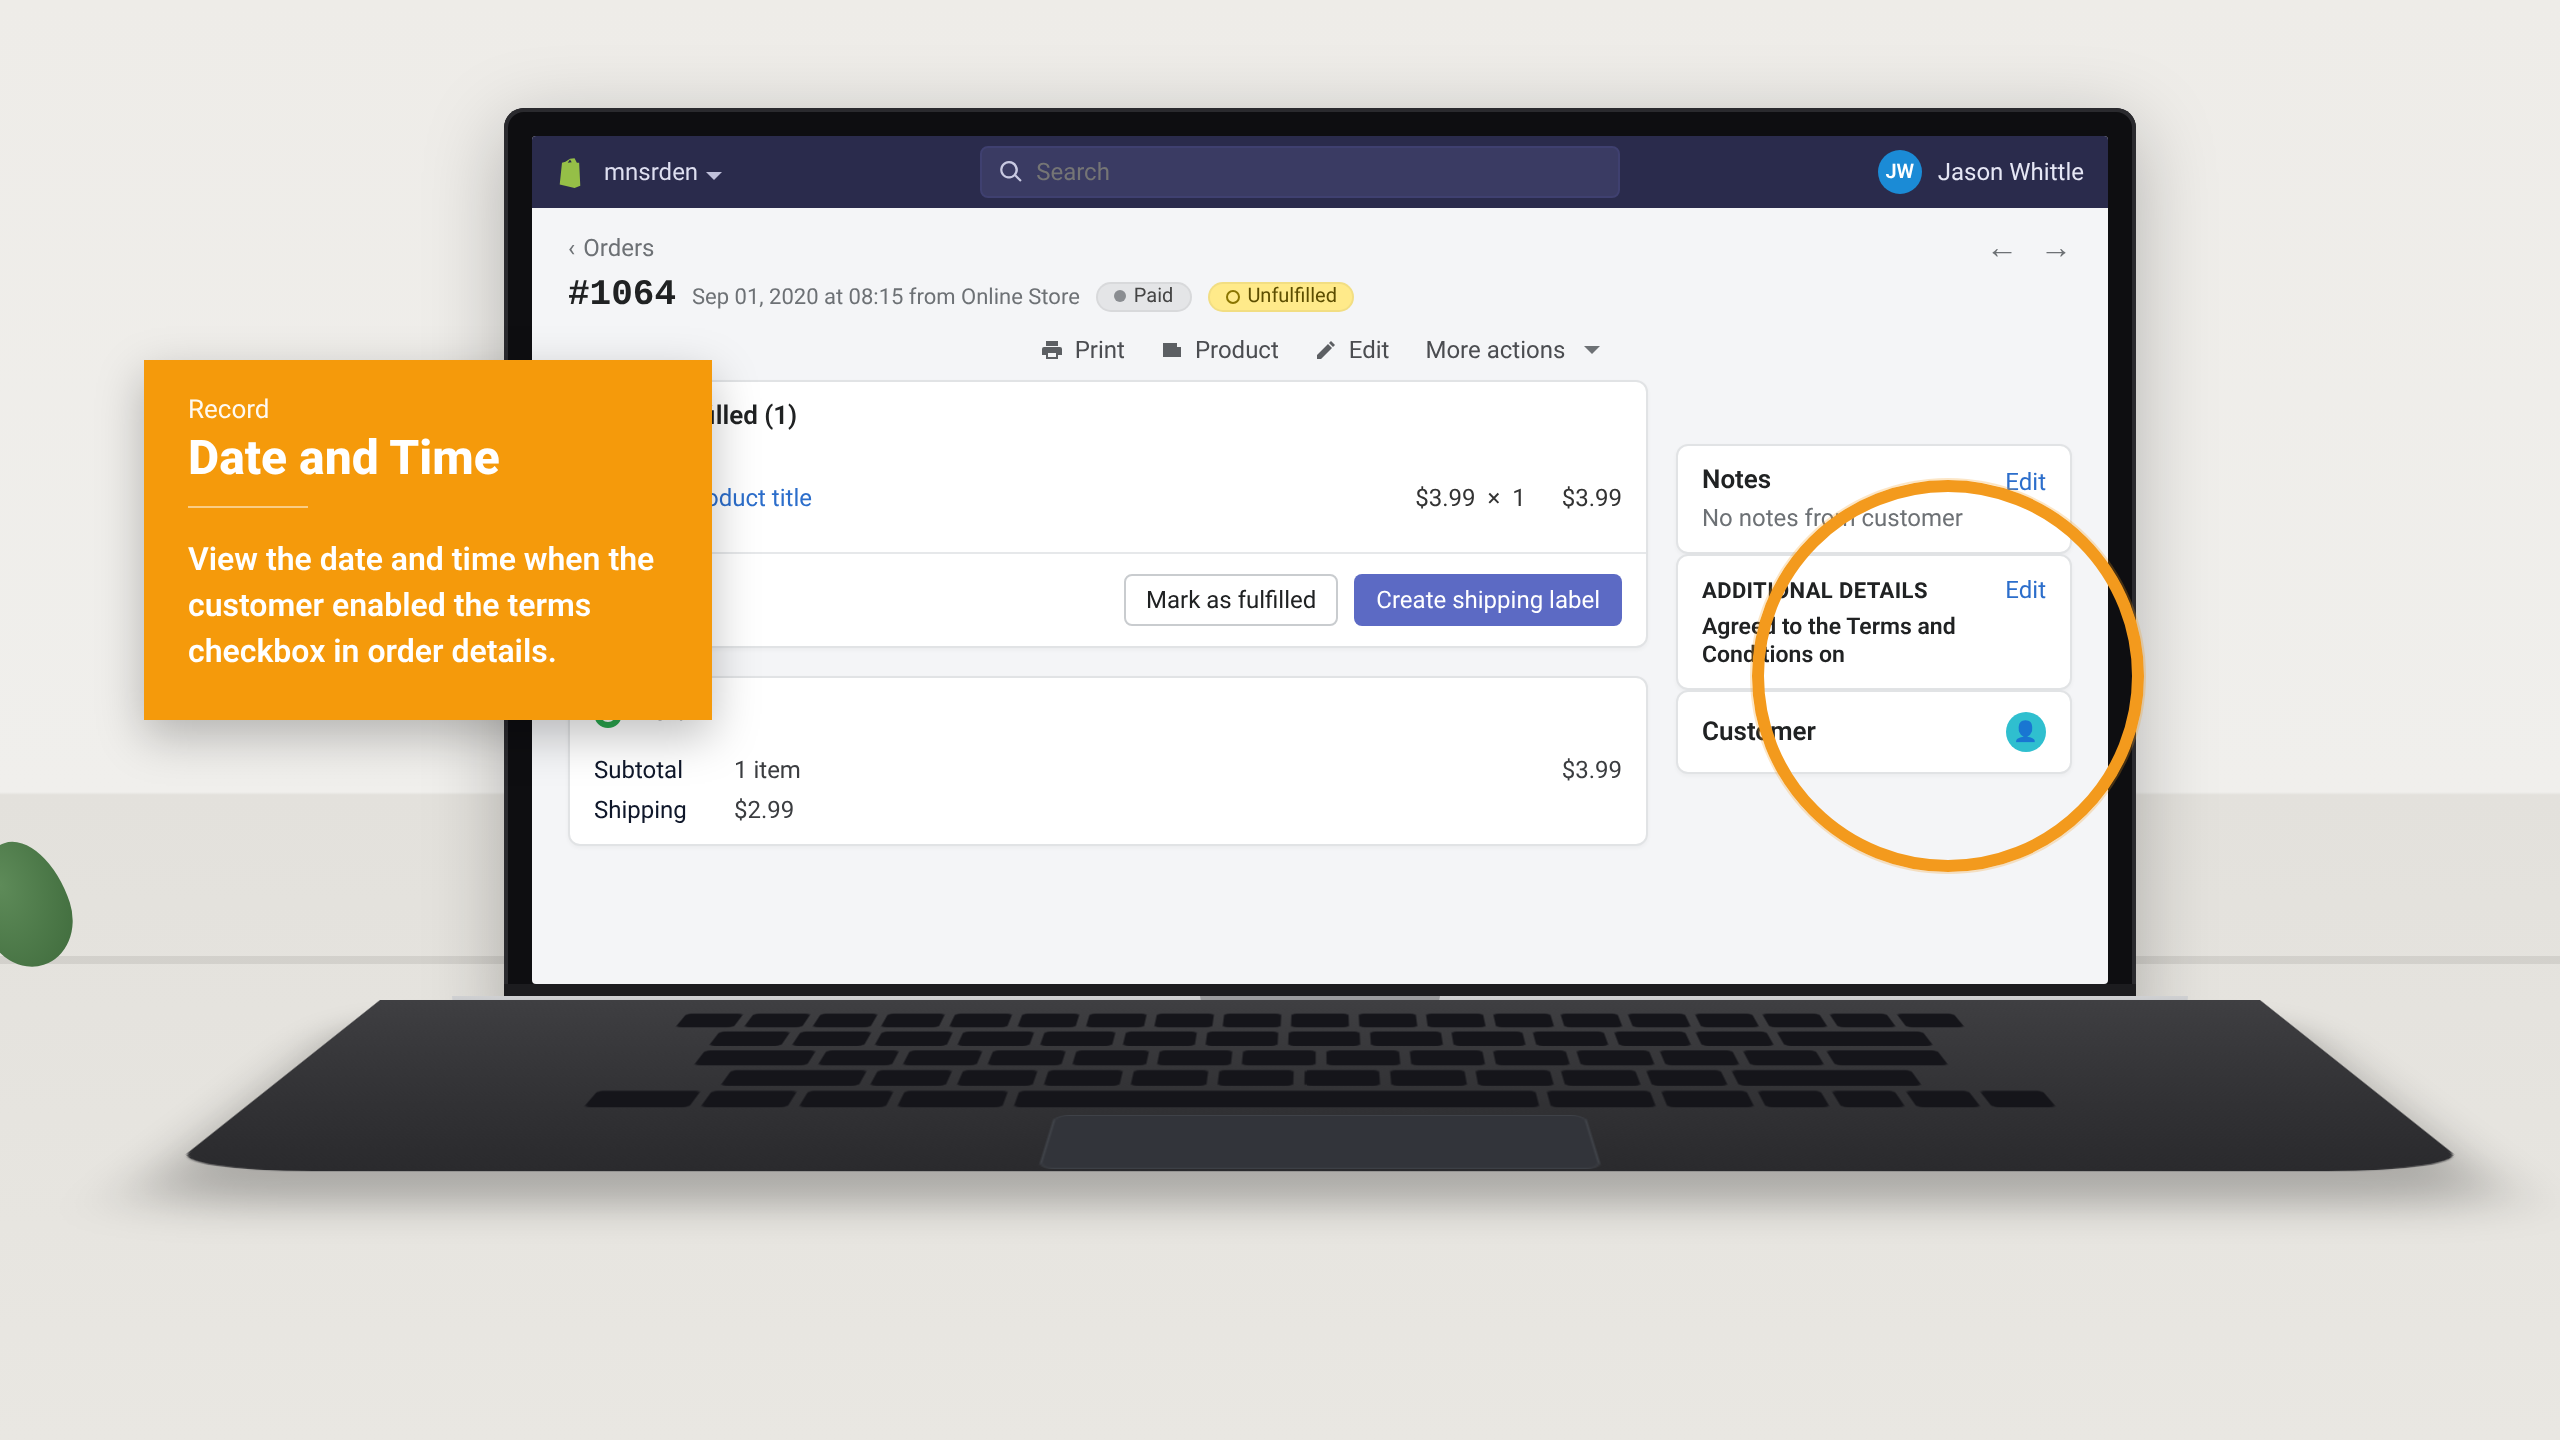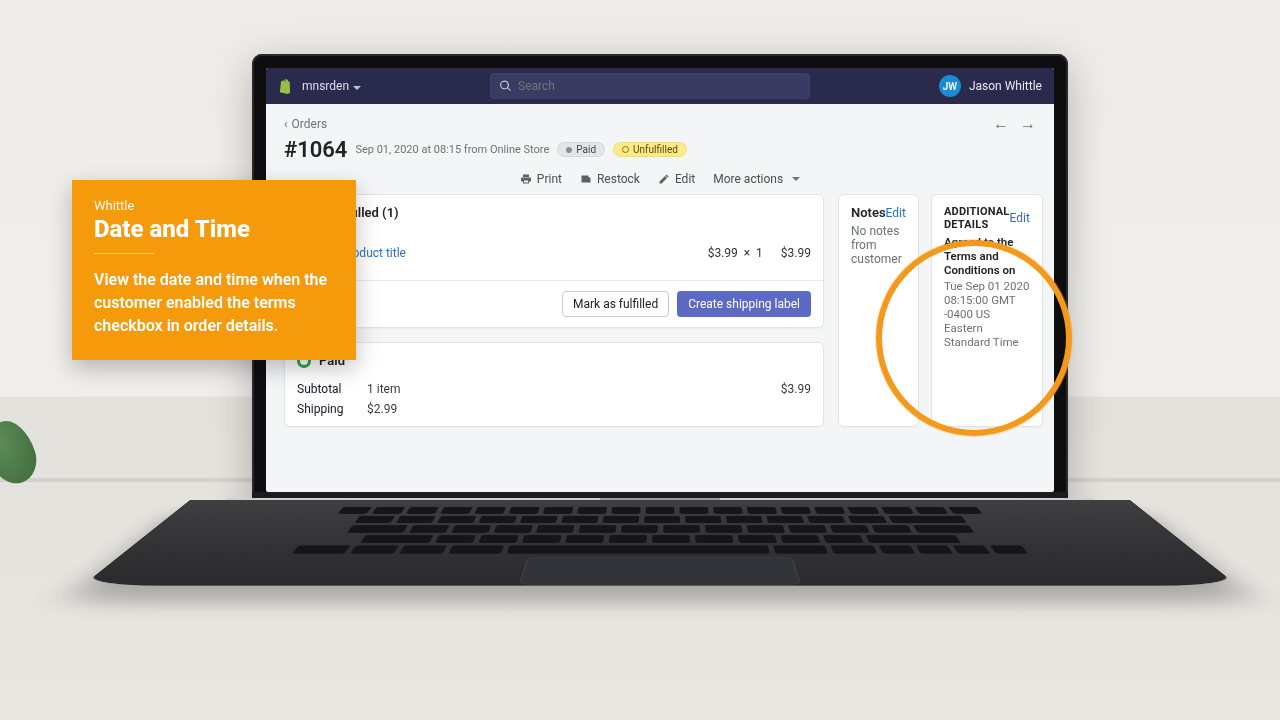--- a/index.html
+++ b/index.html
@@ -18,34 +18,34 @@
   .search svg{ width:14px;height:14px; fill:#c8c9e2; margin-right:6px;}
   .search input{ background:transparent;border:0;outline:0;color:#e0e1f3;font-size:12px;width:100%;}
   .user { display:flex; align-items:center; gap:8px; color:#e6e7f5;}
   .avatar { width:22px;height:22px;border-radius:50%; background:#1b8bd6; color:#fff; display:flex; align-items:center; justify-content:center; font-size:10px; font-weight:600;}
   
   .page { flex:1; overflow:hidden; padding:10px 18px 0 18px; display:flex; flex-direction:column;}
   .breadcrumb { display:flex; justify-content:space-between; align-items:center; color:#6d7175; font-size:12px; margin-bottom:4px;}
   .bc-left { display:flex; align-items:center; gap:4px; cursor:pointer;}
   .nav-arrows span { color:#6d7175; margin-left:8px; font-size:16px; cursor:pointer;}
   .title-row { display:flex; align-items:center; gap:8px; flex-wrap:wrap;}
-  .order-id { font-size:22px; font-weight:600;}
+  .order-id { font-size:18px; font-weight:600;font-family:Liberation Mono, monospace;}
   .sub { color:#6d7175; font-size:11px;}
   .badge { font-size:10px; border-radius:10px; padding:1px 8px; display:inline-flex; align-items:center; gap:4px; border:1px solid rgba(0,0,0,0.05);}
   .dot { width:6px;height:6px;border-radius:50%;}
   .badge.paid { background:#e4e5e7; color:#444;}
   .badge.paid .dot{background:#8a8d91;}
   .badge.unfulfilled { background:#ffea8a; color:#5c4d00;}
   .badge.unfulfilled .ring{width:7px;height:7px;border:1.5px solid #8a7500;border-radius:50%;}
   .actions { display:flex; gap:18px; color:#4b4d51; font-size:12px; margin:10px 0 8px 0; align-items:center;justify-content:center;}
   .actions .act{display:flex;align-items:center;gap:5px;cursor:pointer;}
   .actions svg{width:12px;height:12px;fill:#5c5f63;}
   .cols { display:flex; gap:14px; }
   .main-col { flex:1; display:flex; flex-direction:column; gap:14px;}
-  .side-col { width:198px; display:flex; flex-direction:row; gap:12px;}
+  .side-col { width:198px; display:flex; flex-direction:column; gap:0;margin-top:32px;}
   .card { background:#fff; border:1px solid #e1e3e5; border-radius:6px; box-shadow:0 1px 2px rgba(0,0,0,0.04);}
   .card .hd { padding:10px 12px; display:flex; align-items:center; gap:8px; font-weight:600; font-size:13px;}
   .status-ring { width:14px;height:14px;border-radius:50%;}
   .status-ring.yellow{border:3px solid #f0c000;background:#fff;}
   .status-ring.green{border:3px solid #2aa84f; background:#fff; position:relative;}
   .item-row{ display:flex; align-items:center; padding:6px 12px 10px 12px; gap:10px;}
   .thumb{width:34px;height:34px;background:#bcd0d5;position:relative;border-radius:2px;}
   .thumb .cnt{position:absolute;top:-6px;right:-6px;background:#8a8d91;color:#fff;border-radius:8px;font-size:9px;padding:0 4px;line-height:13px;}
   .ptitle{color:#2c6ecb;font-size:12px;}
   .price-seg{margin-left:auto;display:flex;gap:18px;color:#333;font-size:12px;text-align:right;}
@@ -144,21 +144,21 @@
           <span class="act">
               <svg viewBox="0 0 24 24">
                 <path d="M6 3h12v5H6zM4 9h16a2 2 0 012 2v6h-4v4H6v-4H2v-6a2 2 0 012-2zm4 10h8v-4H8z"></path>
               </svg>
               <span>Print</span>
             </span>
           <span class="act">
               <svg viewBox="0 0 24 24">
                 <path d="M3 5h14l4 4v10H3zM17 5v4h4"></path>
               </svg>
-              <span>Restock</span>
+              <span>Product</span>
             </span>
           <span class="act">
               <svg viewBox="0 0 24 24">
                 <path d="M3 17l11-11 4 4L7 21H3zM15 5l2-2 4 4-2 2z"></path>
               </svg>
               <span>Edit</span>
             </span>
           <span class="act">
               <span>More actions</span> 
               <span class="caret-down" style="border-top-color:#6d7175"></span>
@@ -213,21 +213,20 @@
               <div class="muted">No notes from customer</div>
             </div>
 
             <div class="card">
               <div class="side-head">
                 <span class="add-det-title">ADDITIONAL DETAILS</span>
                 <span class="edit-link">Edit</span>
               </div>
               <div class="add-det">
                 <div class="k">Agreed to the Terms and Conditions on</div>
-                <div class="v">Tue Sep 01 2020 08:15:00 GMT -0400 US Eastern Standard Time</div>
               </div>
             </div>
 
             <div class="card">
               <div class="cust-head">
                 <span>Customer</span>
                 <span class="cust-av">👤</span>
               </div>
             </div>
           </div>
@@ -322,17 +321,17 @@
         <div class="key" style="width:28px"></div>
         <div class="key" style="width:28px"></div>
       </div>
     <div class="trackpad"></div>
   </div>
 </div>
 
 <div class="highlight-ring"></div>
 
 <div class="promo">
-  <div class="tag">Whittle</div>
+  <div class="tag">Record</div>
   <h2>Date and Time</h2>
   <hr>
   <p>View the date and time when the customer enabled the terms checkbox in order details.</p>
 </div>
 
 </body></html>

